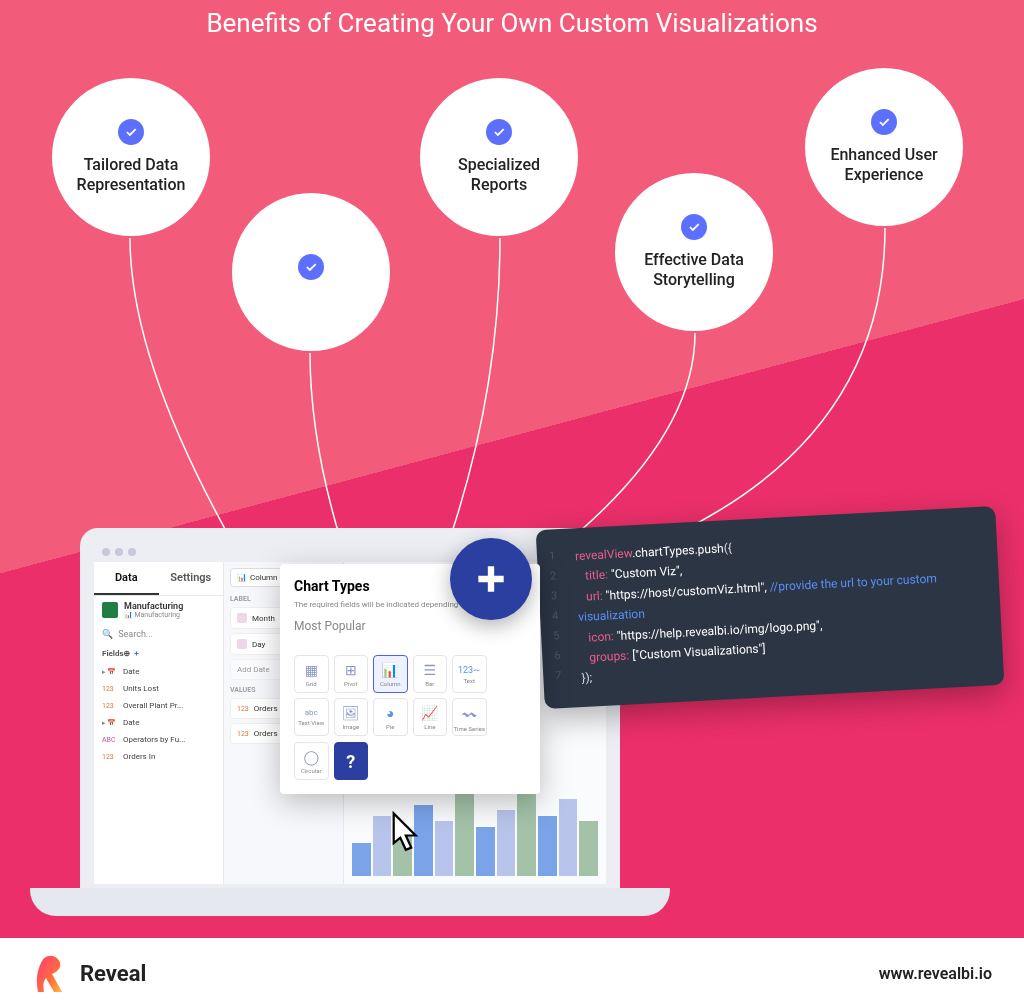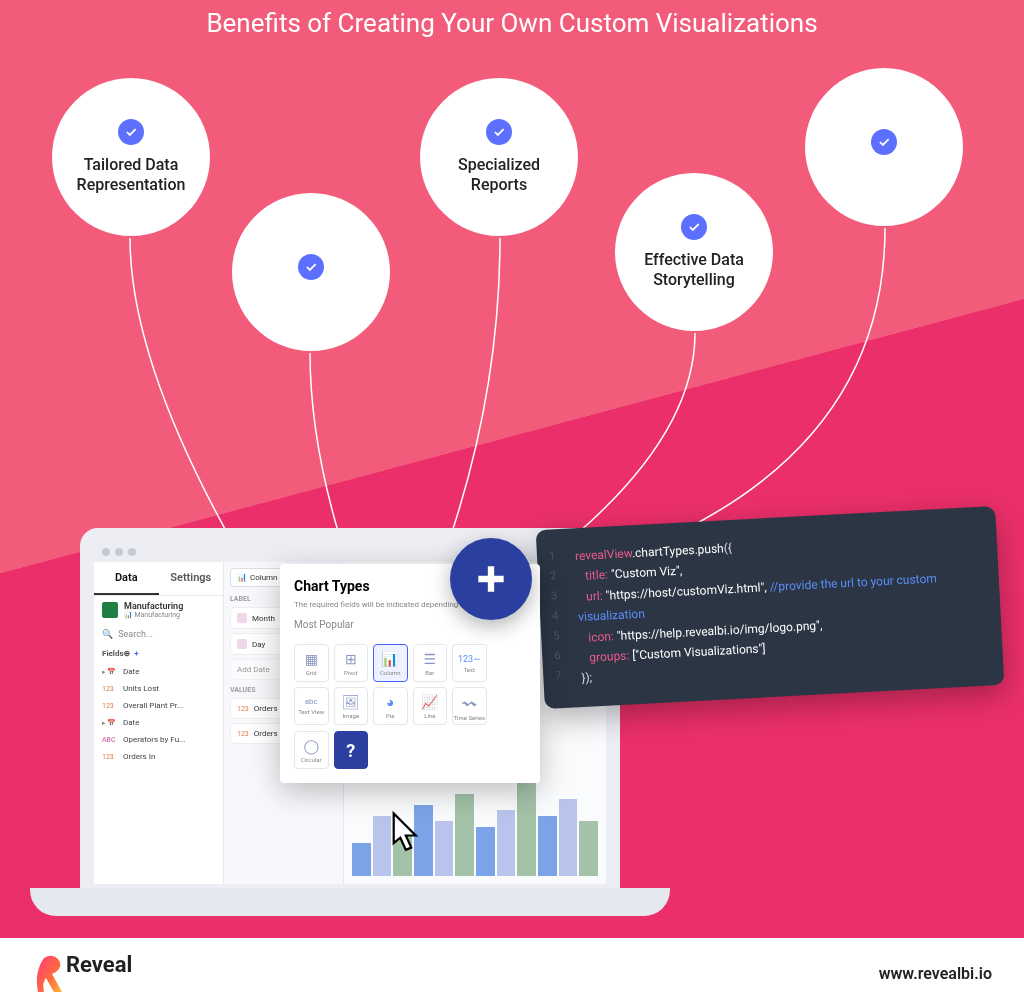--- a/index.html
+++ b/index.html
@@ -44,41 +44,41 @@
 .sel{background:#fff;border:1px solid #ddd;border-radius:4px;padding:4px 6px;font-size:8px;display:flex;align-items:center;gap:3px;margin-bottom:8px}
 .lbl{font-size:7px;color:#999;font-weight:600;margin:6px 0 4px}
 .chip{background:#fff;border:1px solid #eee;border-radius:4px;padding:5px 6px;font-size:8px;margin-bottom:4px;display:flex;align-items:center;gap:5px}
 .chip .ci{width:10px;height:10px;border-radius:2px;background:#f0d7e8}
 .chart-area{flex:1;position:relative;background:#fafbfd}
 .bars{position:absolute;bottom:8px;left:8px;right:8px;height:110px;display:flex;align-items:flex-end;gap:2px}
 .bars span{flex:1;background:linear-gradient(#7aa3e8,#7aa3e8)}
 .popup{position:absolute;left:280px;top:556px;width:260px;background:#fff;border-radius:4px;box-shadow:0 8px 30px rgba(0,0,0,.25);padding:14px;z-index:5}
 .popup h3{font-size:14px;font-weight:700;margin-bottom:6px}
 .popup .sub{font-size:8px;color:#888;margin-bottom:10px}
-.popup .sec{font-size:10px;color:#888;margin-bottom:14px}
+.popup .sec{font-size:12px;color:#888;margin-bottom:22px}
 .grid{display:grid;grid-template-columns:repeat(6,1fr);gap:5px}
 .cell{border:1px solid #e3e5ec;border-radius:4px;height:38px;display:flex;flex-direction:column;align-items:center;justify-content:center;font-size:6px;color:#888;gap:2px}
 .cell.sel2{border-color:#4a5fff;background:#eef1ff}
 .cell.blue{background:#2a3f9f;border-color:#2a3f9f;color:#fff}
 .cell .ico{font-size:14px;color:#8a96c4}
 .grid2{display:grid;grid-template-columns:repeat(6,1fr);gap:5px;margin-top:6px}
 .plus-circle{position:absolute;left:450px;top:530px;width:82px;height:82px;border-radius:50%;background:#2a3f9f;display:flex;align-items:center;justify-content:center;z-index:6;box-shadow:0 6px 20px rgba(0,0,0,.3)}
 .plus-circle svg{width:38px;height:38px;stroke:#fff;stroke-width:4}
 .code{position:absolute;left:540px;top:510px;width:460px;background:#2b3544;border-radius:10px;padding:18px 14px 18px 38px;font-family:Menlo,Consolas,monospace;font-size:12px;line-height:1.7;color:#d4d8e0;transform:rotate(-3deg);z-index:4;box-shadow:0 10px 30px rgba(0,0,0,.3)}
 .code .ln{position:absolute;left:12px;color:#4a5568;font-size:11px}
 .code .l1{top:18px}.code .l2{top:38px}.code .l3{top:58px}.code .l4{top:78px}.code .l5{top:98px}.code .l6{top:118px}.code .l7{top:138px}
 .c-obj{color:#eb5c8f}
 .c-meth{color:#fff}
 .c-key{color:#eb5c8f}
 .c-str{color:#fff}
 .c-com{color:#5b8ff9}
 .cursor{position:absolute;left:380px;top:800px;z-index:10}
 .cursor svg{width:45px;height:55px}
 .footer{position:absolute;bottom:0;left:0;right:0;height:70px;background:#fff;display:flex;align-items:center;justify-content:space-between;padding:0 32px;z-index:20}
-.logo{display:flex;gap:0}
+.logo{display:flex;align-items:center;gap:14px}
 .logo-r{width:34px;height:42px;position:relative}
 .logo-txt{font-size:22px;font-weight:700;color:#222}
 .url{font-size:16px;font-weight:600;color:#222}
 svg.connector{position:absolute;pointer-events:none;z-index:0}
 </style>
 </head>
 <body>
 
 <div class="bg-diag"></div>
 <div class="content">
@@ -122,20 +122,21 @@
           </svg>
         </div>
         <div class="txt">Effective Data Storytelling</div>
       </div>
   <div class="bubble b5">
         <div class="check">
           <svg viewBox="0 0 24 24">
             <path d="M5 12l5 5L20 7"></path>
           </svg>
         </div>
+        <div class="txt">Enhanced User Experience</div>
       </div>
 </div>
 
 <div class="laptop">
   <div class="lap-screen">
     <div class="br-dots">
           <span></span>
           <span></span>
           <span></span>
         </div>

